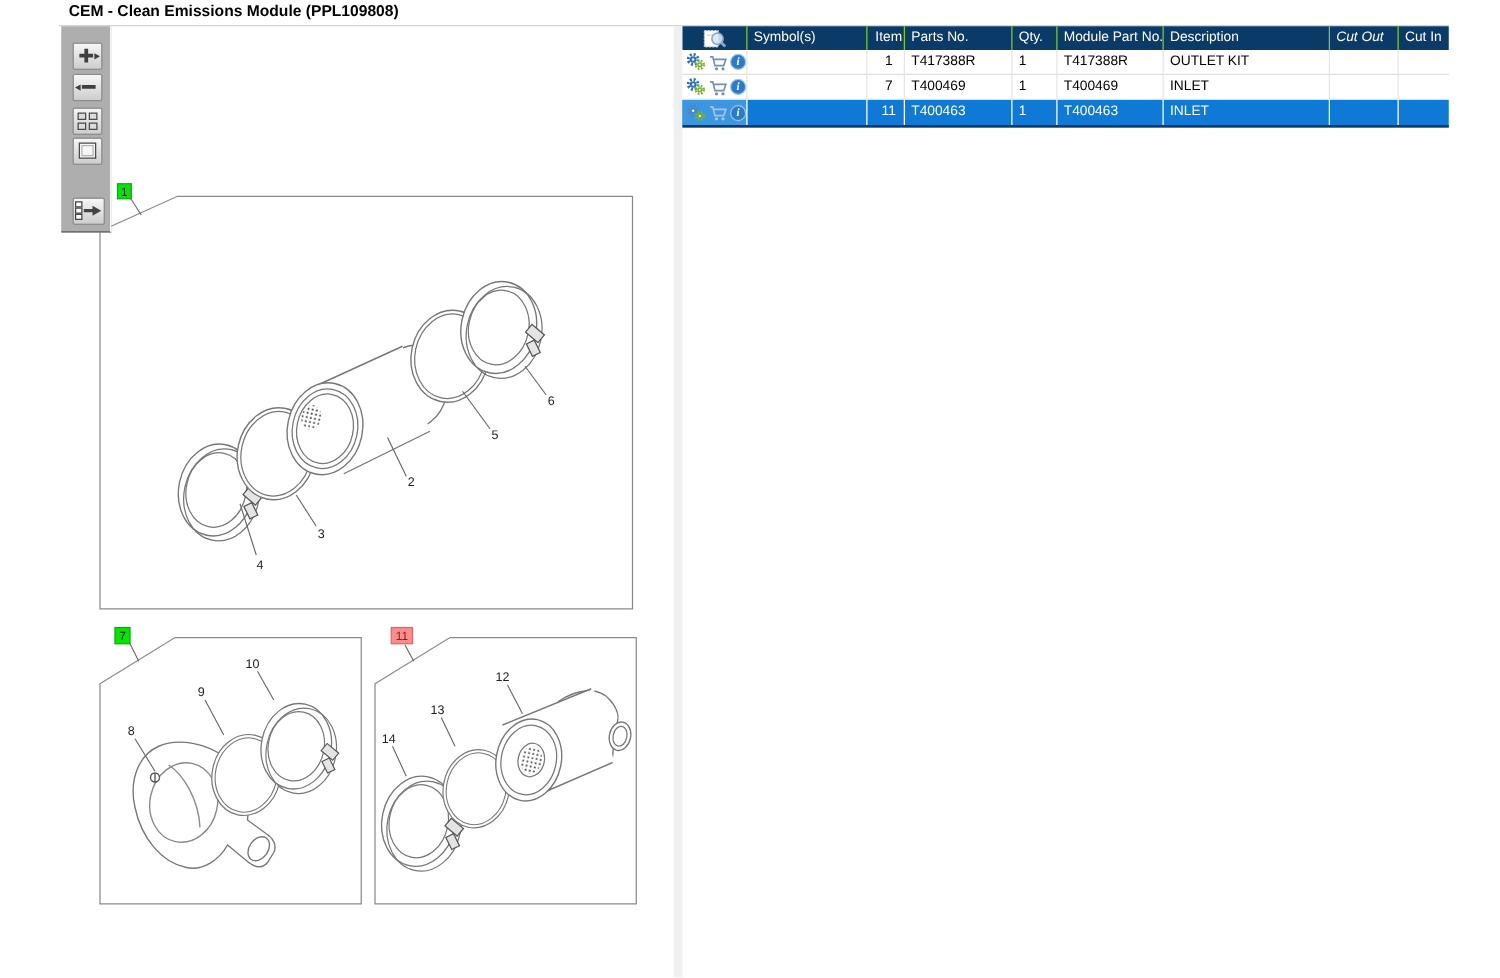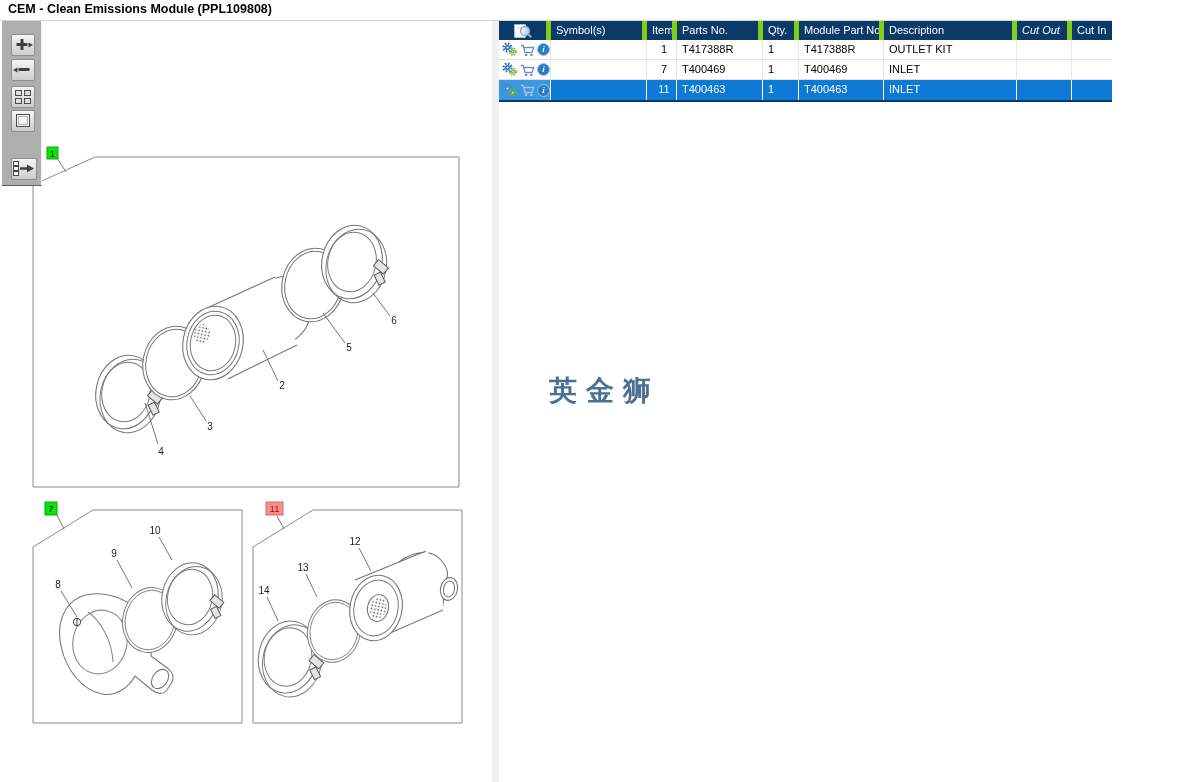--- a/index.html
+++ b/index.html
@@ -1,18 +1,18 @@
 <!DOCTYPE html>
 <html><head>
 <meta charset="utf-8">
 <style>
   * { margin:0; padding:0; box-sizing:border-box; }
   html,body { background:#fff; }
   body { font-family:"Liberation Sans","DejaVu Sans",sans-serif; }
-  .app { position:relative; width:1112px; height:782px; background:#fff; overflow:hidden; }
+  .app { position:relative; width:1112px; height:782px; background:#fff; overflow:hidden;margin-left:47px; }
 
   
   .titlebar { position:absolute; left:8px; top:2px; font-size:12.5px; font-weight:bold; color:#000; }
   .title-divider { position:absolute; left:0; top:20px; width:1200px; height:1px; background:#d4d4d4; }
 
   
   .toolbar { position:absolute; left:2px; top:21px; width:40px; height:165px;
              background:#aeaeae; border-right:1px solid #f5f5f5; border-bottom:1px solid #5e5e5e; }
   .tbtn { position:absolute; width:24px; height:22px; left:9px;
           background:linear-gradient(#f6f6f6,#cdcdcd); border:1px solid #8e8e8e; border-radius:2px;
@@ -26,21 +26,21 @@
   .watermark { position:absolute; left:549px; top:372px; font-size:28px; font-weight:bold;
                color:#4a7096; letter-spacing:9px; white-space:nowrap; }
 
   
   .splitter { position:absolute; left:492px; top:21px; width:7px; height:761px; background:#f0f0f0; }
 
   
   .parts-table { position:absolute; left:499px; top:21px; width:701px; font-size:11px; color:#000; }
   .trow { display:flex; width:701px; }
   .thead { background:#0a3a68; color:#fff; height:19px; line-height:19px; }
-  .thead .cell { border-right:5px solid #84cc16; padding-left:5px; overflow:hidden; white-space:nowrap; }
+  .thead .cell { border-right:1px solid #84cc16; padding-left:5px; overflow:hidden; white-space:nowrap; }
   .thead .cell:last-child { border-right:none; }
   .tbody-row { height:20px; line-height:19px; background:#fff; }
   .tbody-row .cell { border-right:1px solid #e6e6e6; border-bottom:1px solid #e0e0e0;
                      padding-left:5px; overflow:hidden; white-space:nowrap; }
   .tbody-row .cell:last-child { border-right:none; }
   .tbody-row.selected { background:#0e7ad6; color:#fff; border-bottom:2px solid #0a3a68; height:22px; }
   .tbody-row.selected .cell { border-right:1px solid #fff; border-bottom:none; }
   .tbody-row.selected .c-icons { background:#3b97e2; }
   .c-icons   { width:52px; display:flex; align-items:center; gap:2px; padding-left:3px !important; }
   .c-symbols { width:96px; }
@@ -216,21 +216,20 @@
           <rect x="1.5" y="2.5" width="5" height="4"></rect>
             <rect x="1.5" y="7.5" width="5" height="4"></rect>
             <rect x="1.5" y="12.5" width="5" height="4"></rect>
         </g>
         <path d="M8,9.5 H16" stroke="#444" stroke-width="2.5" fill="none"></path>
         <path d="M15,5.5 L22,9.5 L15,13.5 Z" fill="#444"></path>
       </svg>
     </div>
   </div>
 
-  <div class="watermark">英金狮</div>
 
   <div class="splitter"></div>
 
   <div class="parts-table">
 
     <div class="trow thead">
       <div class="cell c-icons">
         <svg width="20" height="16">
           <rect x="1.5" y="1.5" width="11" height="13" fill="#fff" stroke="#bcd0e8" stroke-dasharray="1.6 1.1"></rect>
           <line x1="3.5" y1="5" x2="9" y2="5" stroke="#c7d8ec"></line>

